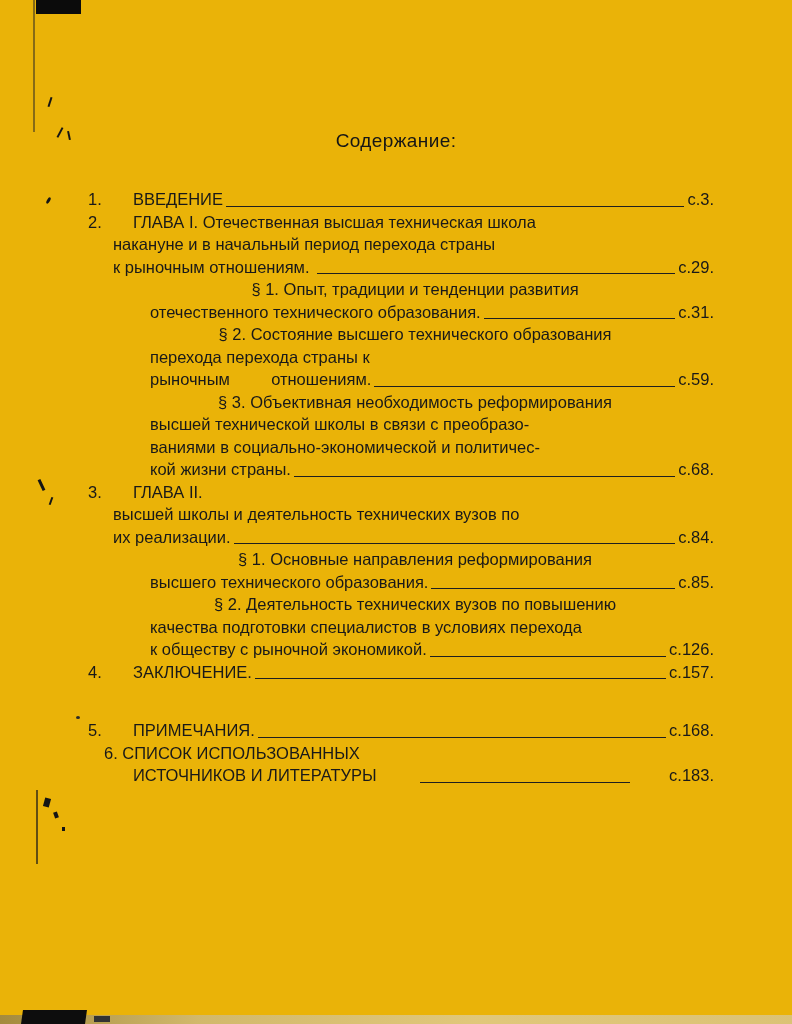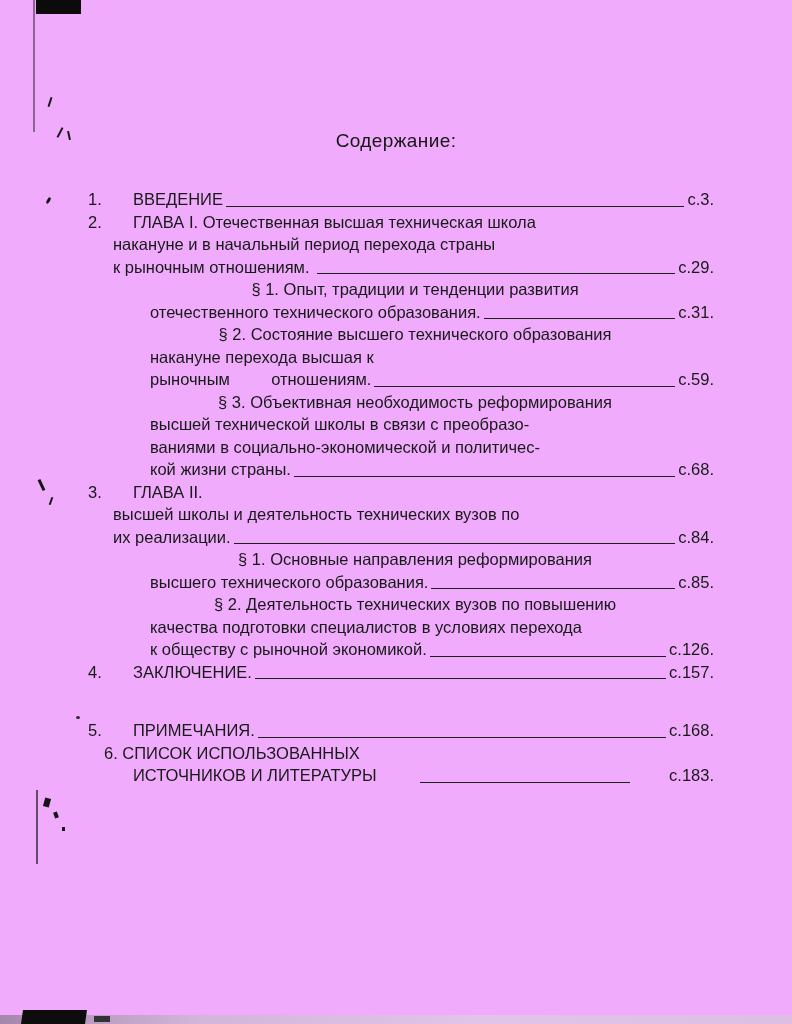--- a/index.html
+++ b/index.html
@@ -1,20 +1,20 @@
 <!DOCTYPE html>
 <html><head>
 <meta charset="utf-8">
 <style>
   * { margin:0; padding:0; box-sizing:border-box; }
   html,body { background:#9a9a9a; }
   body { font-family:"Liberation Sans","DejaVu Sans",sans-serif; }
   .page {
     position:relative; width:792px; height:1024px; margin:0 auto;
-    background:#f0abfc; overflow:hidden; color:#1b1b1b;
+    background:#eab308; overflow:hidden; color:#1b1b1b;
   }
   .title {
     position:absolute; top:130px; left:0; width:100%;
     text-align:center; font-size:19px; letter-spacing:.4px; color:#161616;
   }
   .toc { position:absolute; top:188px; left:88px; right:78px; }
   .row {
     display:flex; align-items:baseline; height:22.5px; line-height:22.5px;
     font-size:16.5px; white-space:pre; color:#191919;
   }
@@ -99,21 +99,21 @@
 
     <div class="row sec-cont">
       <span class="txt">отечественного технического образования.</span><span class="leader"></span><span class="pg">с.31.</span>
     </div>
 
     <div class="row sec">
       <span class="txt">§ 2. Состояние высшего технического образования</span>
     </div>
 
     <div class="row sec-cont">
-      <span class="txt">накануне перехода высшая к</span>
+      <span class="txt">перехода перехода страны к</span>
     </div>
 
     <div class="row sec-cont">
       <span class="txt">рыночным         отношениям.</span><span class="leader"></span><span class="pg">с.59.</span>
     </div>
 
     <div class="row sec">
       <span class="txt">§ 3. Объективная необходимость реформирования</span>
     </div>
 

